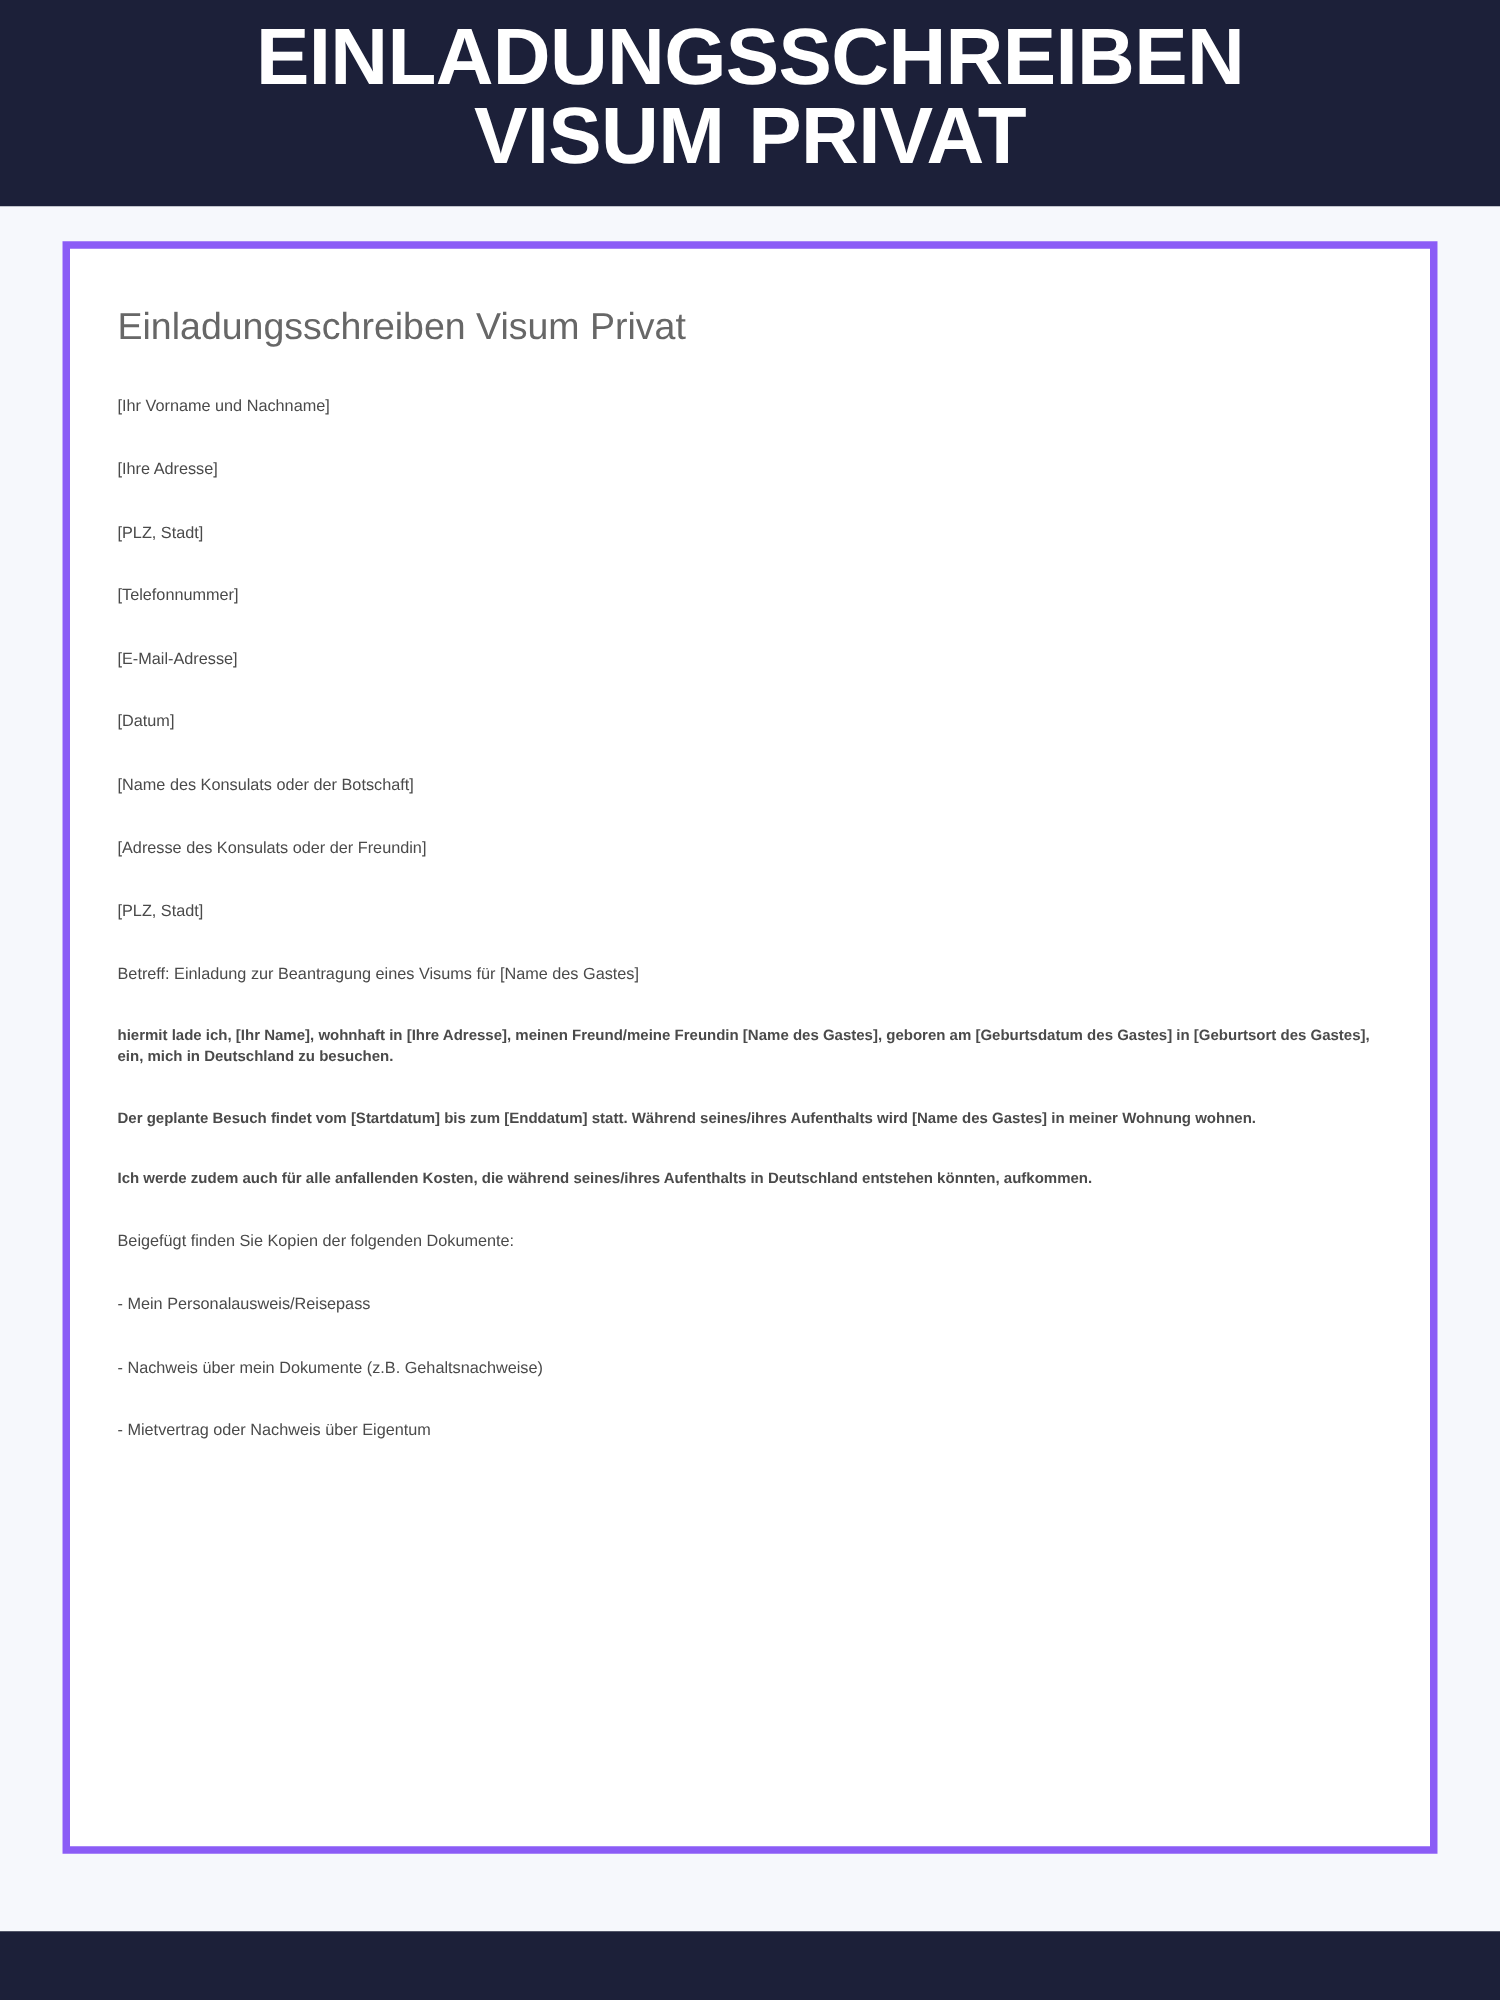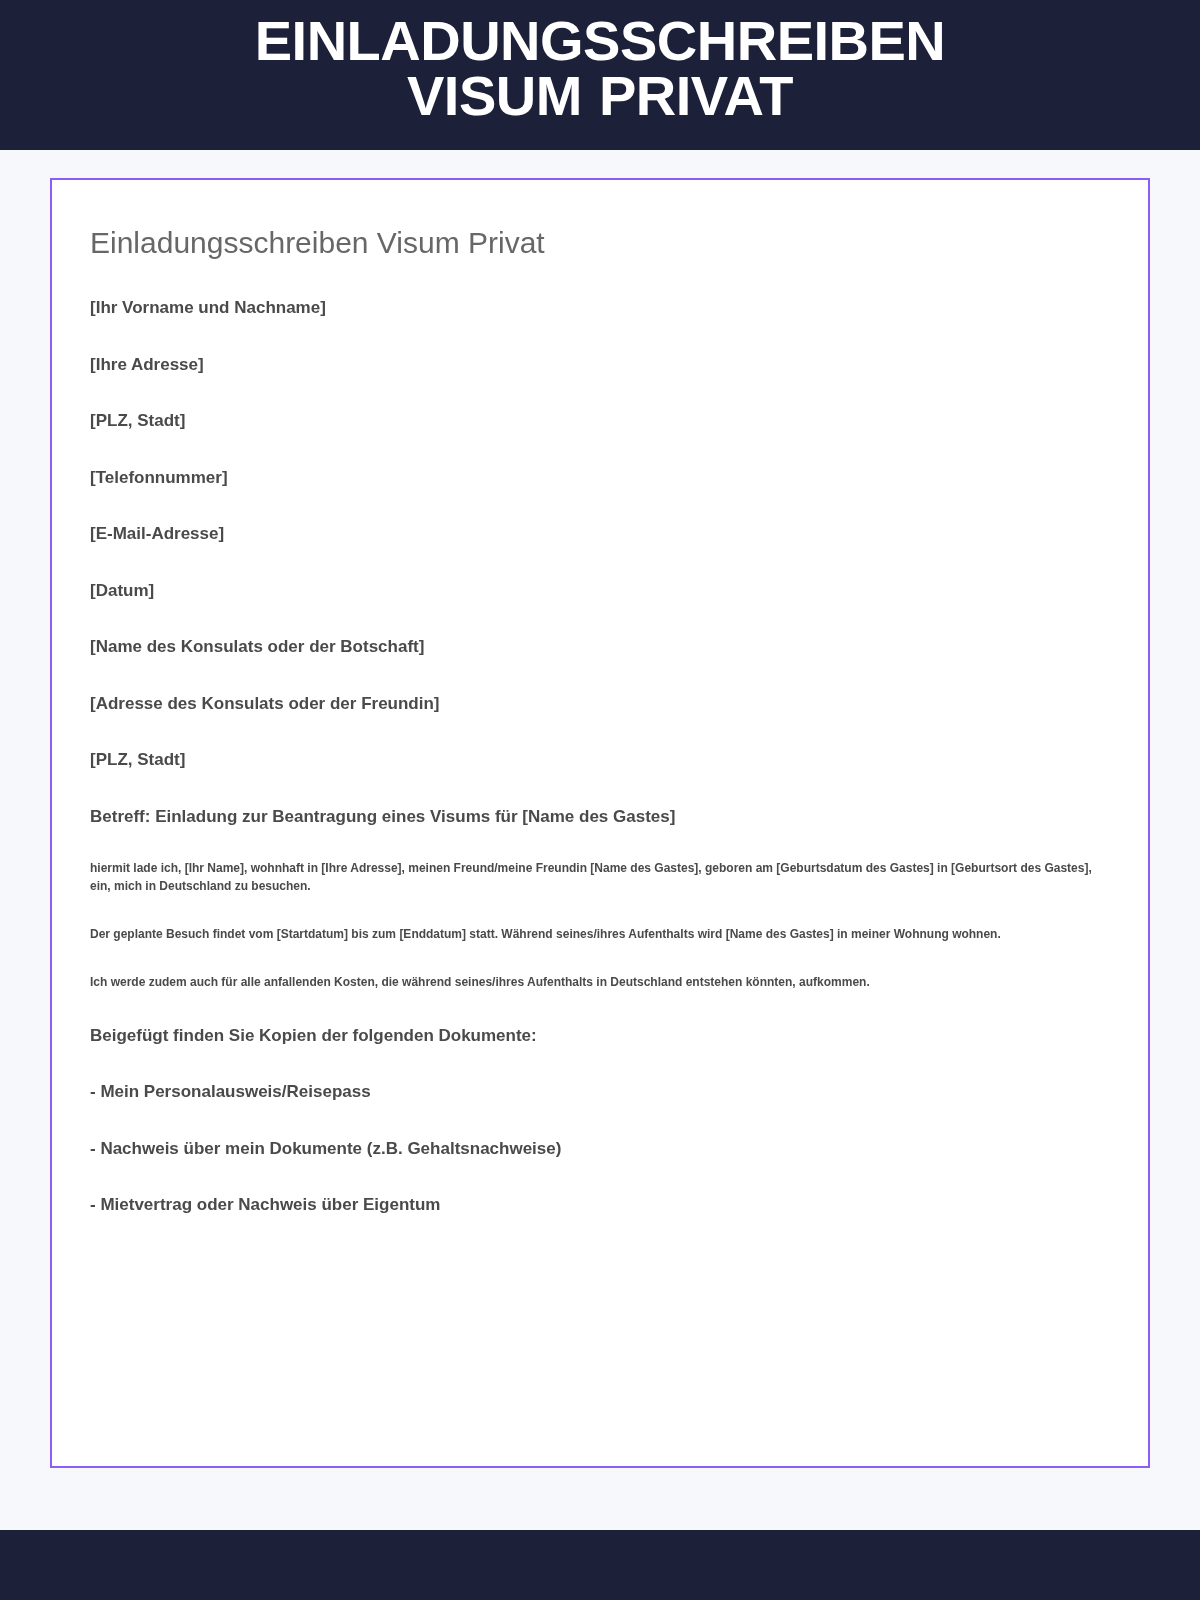--- a/index.html
+++ b/index.html
@@ -18,54 +18,54 @@
 
   
   .page-header {
     background: #1c2039;
     width: 100%;
     padding: 14px 20px 26px 20px;
     text-align: center;
   }
   .page-header-title {
     color: #ffffff;
-    font-size: 56px;
+    font-size: 64px;
     line-height: 0.98;
     font-weight: bold;
     letter-spacing: -0.5px;
     margin: 0;
     text-transform: uppercase;
     word-spacing: 2px;
   }
   .page-header-title .line2 { display: block; }
 
   
   .card-wrap {
     padding: 28px 50px 62px 50px;
   }
   .doc-card {
     background: #ffffff;
-    border: 2px solid #8b5cf6;
+    border: 6px solid #8b5cf6;
     width: 1100px;
     min-height: 1290px;
     padding: 44px 38px 52px 38px;
   }
 
   .doc-title {
     color: #676767;
     font-size: 30px;
     font-weight: normal;
     margin: 0 0 34px 0;
     line-height: 1.25;
   }
 
   .doc-line {
     color: #4a4a4a;
-    font-size: 17px;
-    font-weight: bold;
+    font-size: 13px;
+    font-weight: normal;
     line-height: 1.5;
     margin: 0 0 31px 0;
   }
 
   .doc-para {
     color: #4a4a4a;
     font-size: 12px;
     font-weight: bold;
     line-height: 1.45;
     margin: 0 0 31px 0;

